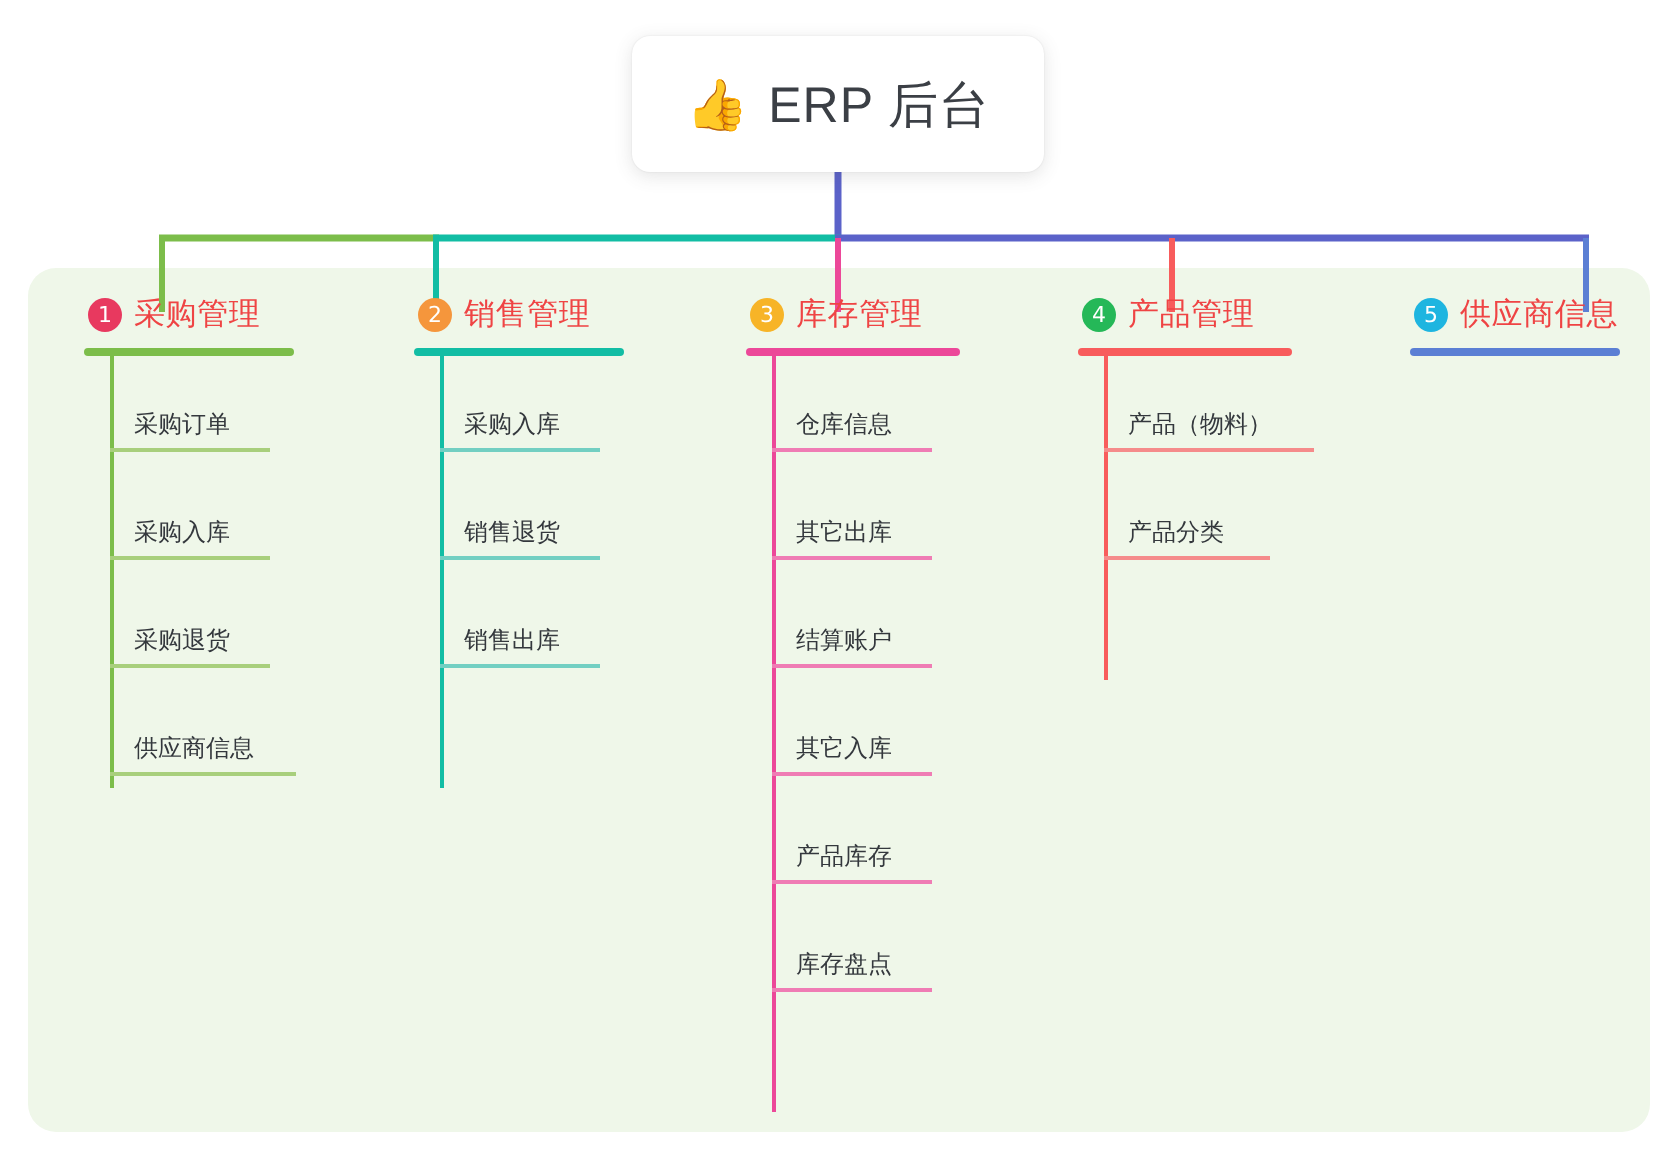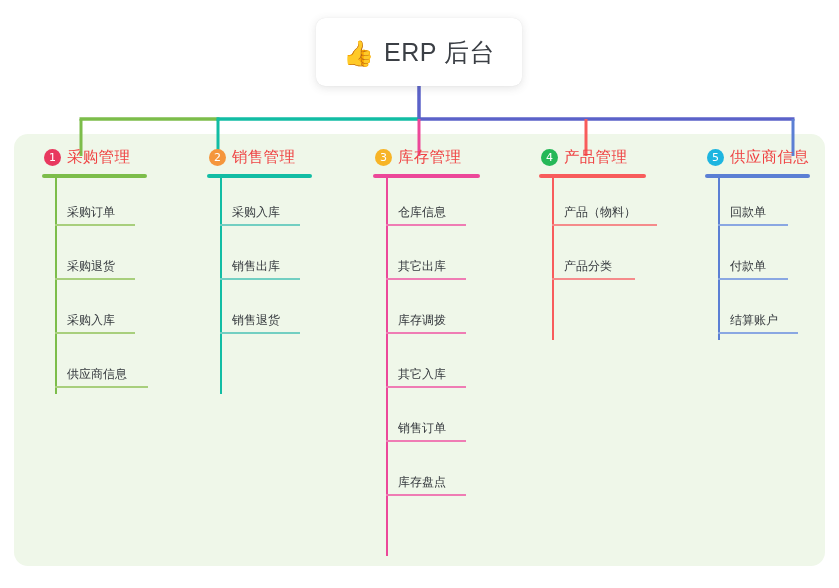--- a/index.html
+++ b/index.html
@@ -184,81 +184,81 @@
           <span class="head-label">采购管理</span>
         </div>
         <div class="head-rule" style="width: 105px; background: rgb(124, 189, 74);"></div>
         <div class="children">
           <div class="spine" style="background: rgb(124, 189, 74); height: 216px;"></div>
           <div class="leaf">
             <span class="leaf-text">采购订单</span>
             <div class="leaf-rule" style="width: 80px; background: rgb(168, 207, 124);"></div>
           </div>
           <div class="leaf">
+            <span class="leaf-text">采购入库</span>
+            <div class="leaf-rule" style="width: 80px; background: rgb(168, 207, 124);"></div>
+          </div>
+          <div class="leaf">
             <span class="leaf-text">采购退货</span>
             <div class="leaf-rule" style="width: 80px; background: rgb(168, 207, 124);"></div>
           </div>
           <div class="leaf">
-            <span class="leaf-text">采购入库</span>
-            <div class="leaf-rule" style="width: 80px; background: rgb(168, 207, 124);"></div>
-          </div>
-          <div class="leaf">
             <span class="leaf-text">供应商信息</span>
             <div class="leaf-rule" style="width: 93px; background: rgb(168, 207, 124);"></div>
           </div>
         </div>
       </div>
       <div class="column" style="left: 205px;">
         <div class="col-head">
           <span class="badge" style="background: rgb(245, 150, 60);">2</span>
           <span class="head-label">销售管理</span>
         </div>
         <div class="head-rule" style="width: 105px; background: rgb(18, 189, 164);"></div>
         <div class="children">
           <div class="spine" style="background: rgb(18, 189, 164); height: 216px;"></div>
           <div class="leaf">
             <span class="leaf-text">采购入库</span>
             <div class="leaf-rule" style="width: 80px; background: rgb(114, 207, 194);"></div>
           </div>
           <div class="leaf">
+            <span class="leaf-text">销售退货</span>
+            <div class="leaf-rule" style="width: 80px; background: rgb(114, 207, 194);"></div>
+          </div>
+          <div class="leaf">
             <span class="leaf-text">销售出库</span>
             <div class="leaf-rule" style="width: 80px; background: rgb(114, 207, 194);"></div>
           </div>
-          <div class="leaf">
-            <span class="leaf-text">销售退货</span>
-            <div class="leaf-rule" style="width: 80px; background: rgb(114, 207, 194);"></div>
-          </div>
         </div>
       </div>
       <div class="column" style="left: 371px;">
         <div class="col-head">
           <span class="badge" style="background: rgb(247, 180, 39);">3</span>
           <span class="head-label">库存管理</span>
         </div>
         <div class="head-rule" style="width: 107px; background: rgb(236, 72, 153);"></div>
         <div class="children">
           <div class="spine" style="background: rgb(236, 72, 153); height: 378px;"></div>
           <div class="leaf">
             <span class="leaf-text">仓库信息</span>
             <div class="leaf-rule" style="width: 80px; background: rgb(239, 124, 180);"></div>
           </div>
           <div class="leaf">
             <span class="leaf-text">其它出库</span>
             <div class="leaf-rule" style="width: 80px; background: rgb(239, 124, 180);"></div>
           </div>
           <div class="leaf">
-            <span class="leaf-text">库存调拨</span>
+            <span class="leaf-text">结算账户</span>
             <div class="leaf-rule" style="width: 80px; background: rgb(239, 124, 180);"></div>
           </div>
           <div class="leaf">
             <span class="leaf-text">其它入库</span>
             <div class="leaf-rule" style="width: 80px; background: rgb(239, 124, 180);"></div>
           </div>
           <div class="leaf">
-            <span class="leaf-text">销售订单</span>
+            <span class="leaf-text">产品库存</span>
             <div class="leaf-rule" style="width: 80px; background: rgb(239, 124, 180);"></div>
           </div>
           <div class="leaf">
             <span class="leaf-text">库存盘点</span>
             <div class="leaf-rule" style="width: 80px; background: rgb(239, 124, 180);"></div>
           </div>
         </div>
       </div>
       <div class="column" style="left: 537px;">
         <div class="col-head">
@@ -277,31 +277,16 @@
             <div class="leaf-rule" style="width: 83px; background: rgb(245, 139, 139);"></div>
           </div>
         </div>
       </div>
       <div class="column" style="left: 703px;">
         <div class="col-head">
           <span class="badge" style="background: rgb(30, 181, 224);">5</span>
           <span class="head-label">供应商信息</span>
         </div>
         <div class="head-rule" style="width: 105px; background: rgb(91, 127, 212);"></div>
-        <div class="children">
-          <div class="spine" style="background: rgb(91, 127, 212); height: 162px;"></div>
-          <div class="leaf">
-            <span class="leaf-text">回款单</span>
-            <div class="leaf-rule" style="width: 70px; background: rgb(138, 167, 226);"></div>
-          </div>
-          <div class="leaf">
-            <span class="leaf-text">付款单</span>
-            <div class="leaf-rule" style="width: 70px; background: rgb(138, 167, 226);"></div>
-          </div>
-          <div class="leaf">
-            <span class="leaf-text">结算账户</span>
-            <div class="leaf-rule" style="width: 80px; background: rgb(138, 167, 226);"></div>
-          </div>
-        </div>
       </div>
     </div>
 
 </div>
 
 </body></html>

